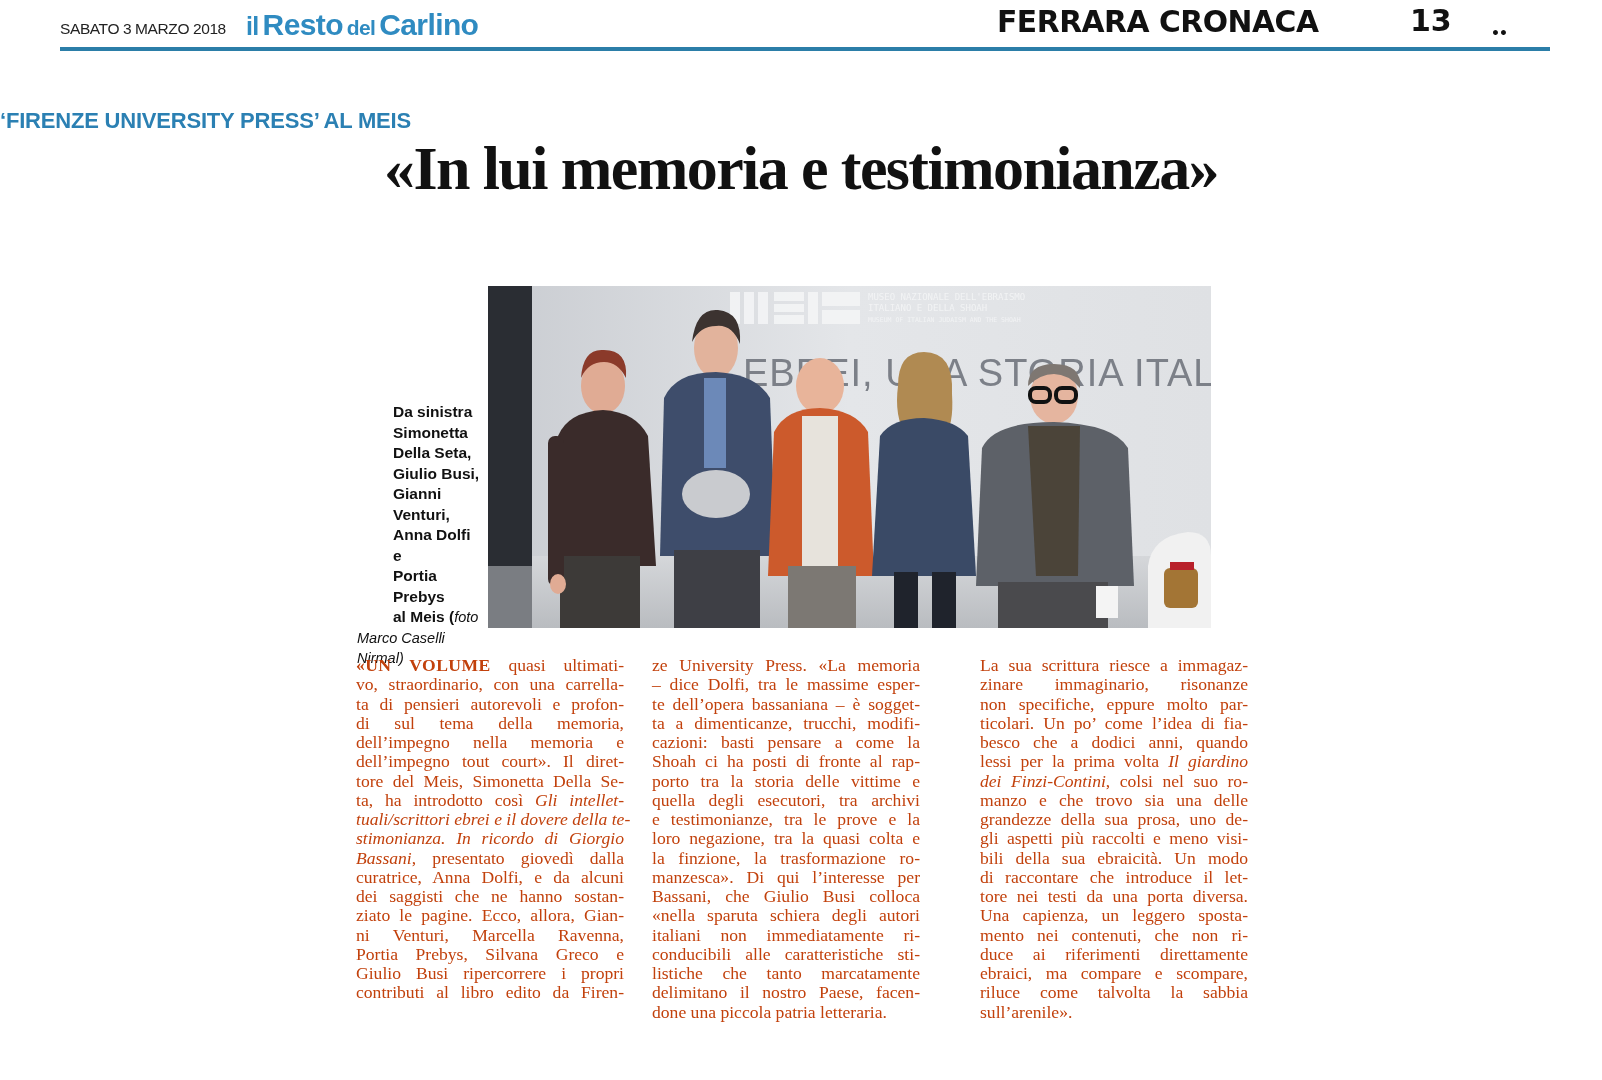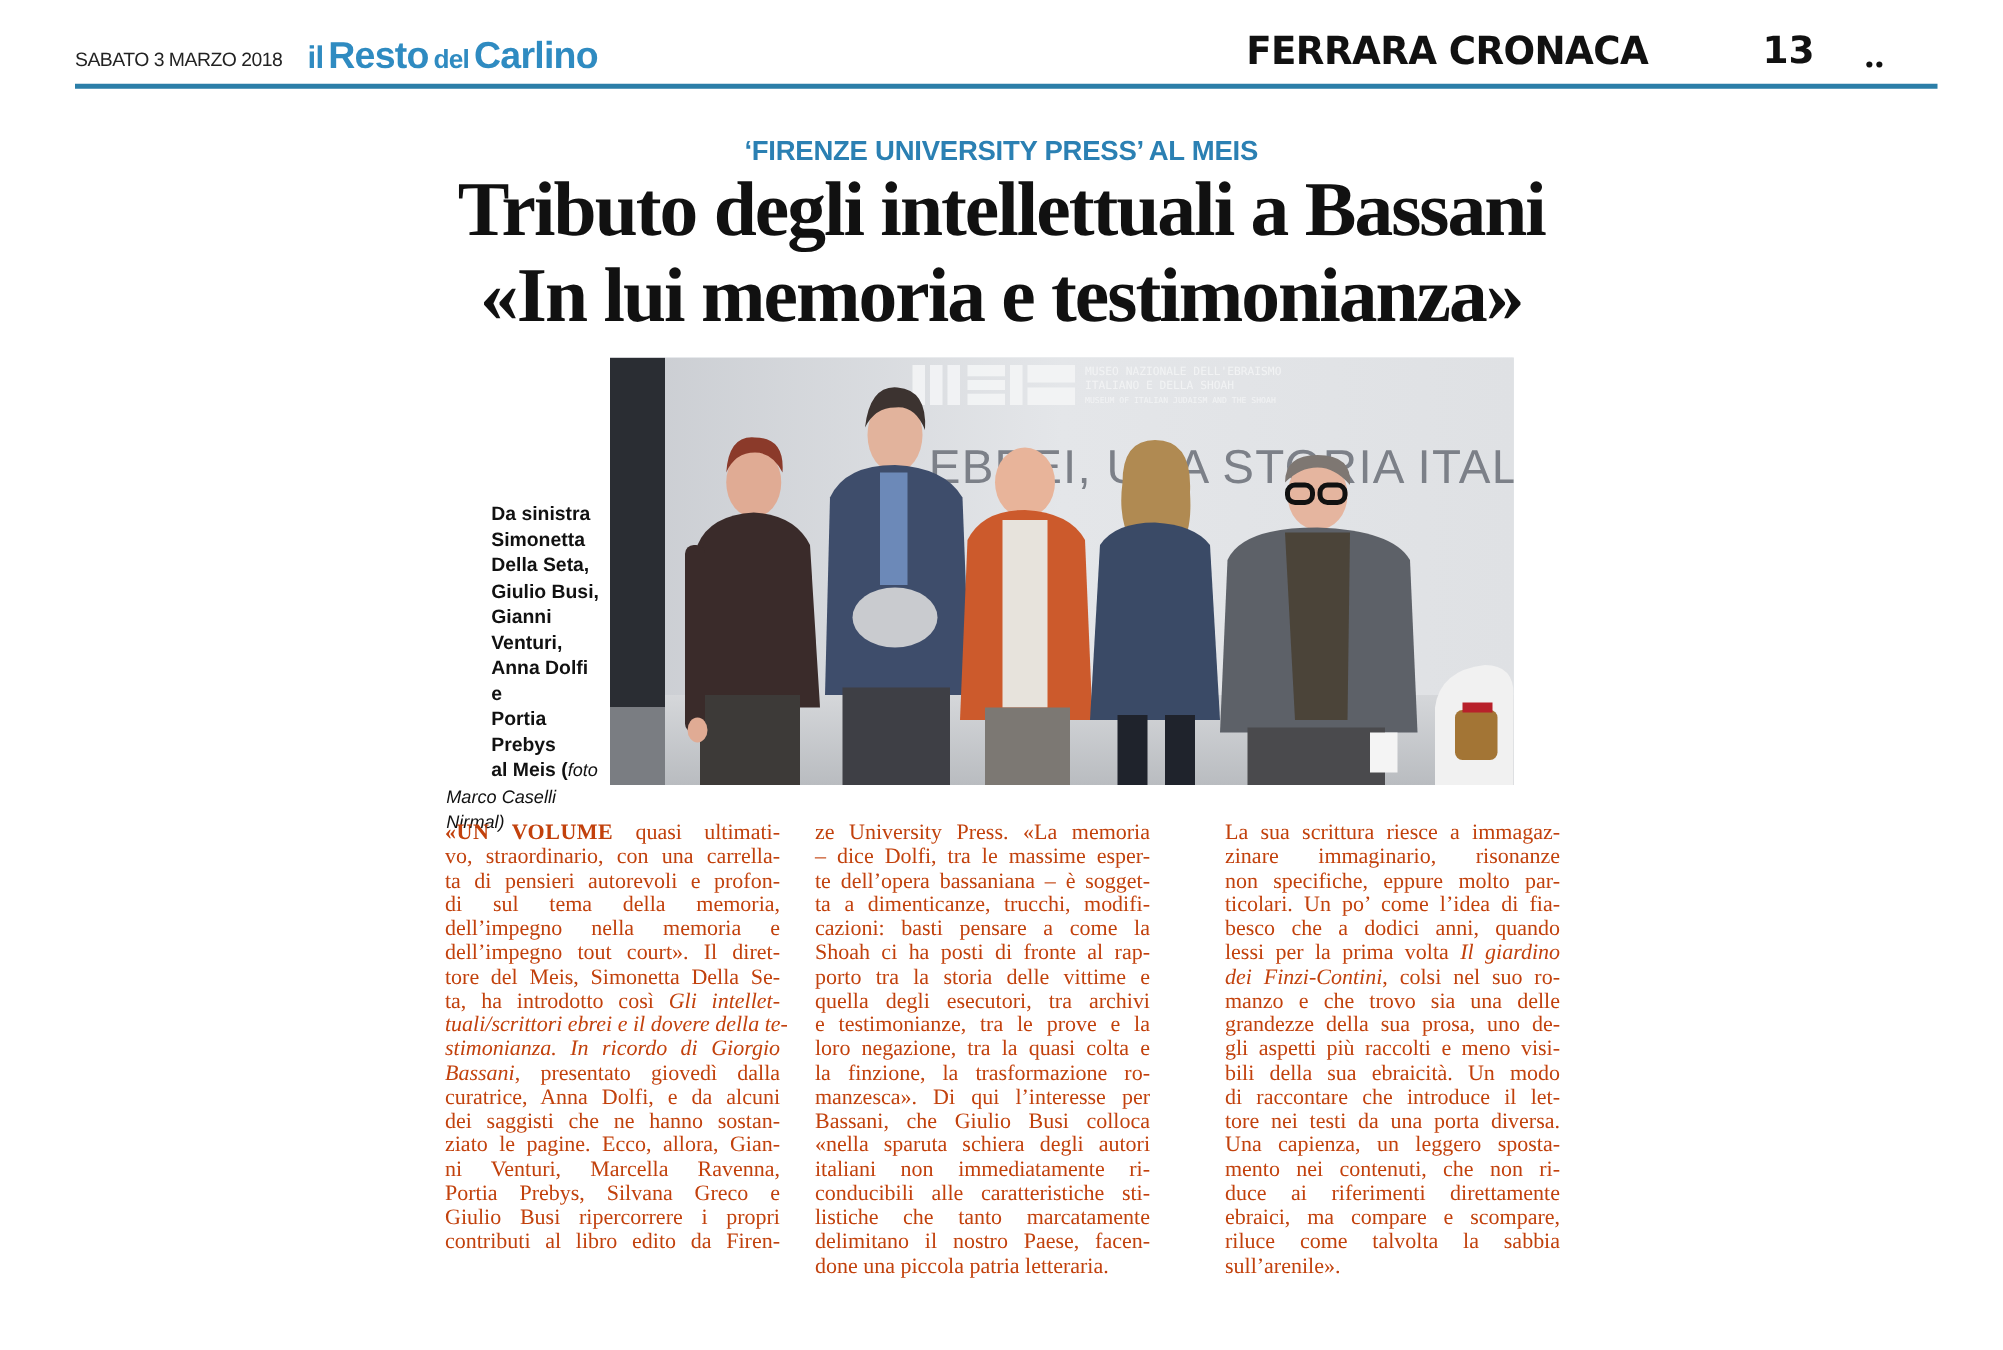--- a/index.html
+++ b/index.html
@@ -1,33 +1,33 @@
 <!DOCTYPE html>
 <html><head>
   <meta charset="utf-8">
   <style>
     * { box-sizing: border-box; margin: 0; padding: 0; }
     html, body { width: 1602px; height: 1080px; background: #ffffff; overflow: hidden; }
     body { position: relative; font-family: "Liberation Serif", serif; color: #1a1a1a; }
 
     
-    .masthead { position: absolute; left: 60px; top: 0; width: 1490px; height: 54px; margin-top: 20px; }
+    .masthead { position: absolute; left: 60px; top: 0; width: 1490px; height: 54px; }
     .date { position: absolute; left: 0; top: 20px; font-family: "Liberation Sans", sans-serif; font-size: 15.5px; color: #222; letter-spacing: -0.4px; }
     .brand { position: absolute; left: 186px; top: 8px; font-family: "Liberation Sans", sans-serif; font-weight: bold; color: #2f8bc1; white-space: nowrap; letter-spacing: -0.6px; }
     .brand .il { font-size: 25px; text-align: right; }
     .brand .resto { font-size: 30px; }
     .brand .del { font-size: 21px; }
     .brand .carlino { font-size: 30px; }
     .section { position: absolute; left: 937px; top: 3px; font-family: "DejaVu Sans", sans-serif; font-weight: bold; font-size: 31px; color: #111; letter-spacing: -0.5px; transform: scaleX(0.96); transform-origin: left top; }
     .pagenum { position: absolute; left: 1350px; top: 3px; font-family: "DejaVu Sans", sans-serif; font-weight: bold; font-size: 30px; color: #111; }
     .dots { position: absolute; left: 1431px; top: 25px; font-family: "DejaVu Sans", sans-serif; font-weight: bold; font-size: 14px; color: #111; letter-spacing: -1px; }
     .rule { position: absolute; left: 0; top: 47px; width: 1490px; height: 4px; background: #2b7ea8; }
 
     
-    .kicker { position: absolute; left: 0; top: 108px; width: 1602px; text-align: center; font-family: "Liberation Sans", sans-serif; font-weight: bold; font-size: 22px; color: #2b80b3; letter-spacing: -0.2px; }
+    .kicker { position: absolute; left: 0; top: 108px; width: 1602px; font-family: "Liberation Sans", sans-serif; font-weight: bold; font-size: 22px; color: #2b80b3; letter-spacing: -0.2px; }
     .headline { position: absolute; left: 0; top: 134px; width: 1602px; text-align: center; font-family: "Liberation Serif", serif; font-size: 62px; line-height: 69px; color: #111; letter-spacing: -1.6px; }
 
     
     .caption { position: absolute; left: 357px; top: 402px; width: 125px; font-family: "Liberation Sans", sans-serif; font-size: 15.5px; line-height: 20.5px; color: #111; }
     .caption .b { font-weight: bold; margin-left: 36px; }
     .caption .i { font-style: italic; font-size: 14.5px; }
 
     
     .photo { position: absolute; left: 488px; top: 286px; width: 723px; height: 342px; overflow: hidden; background: #d8dbdf; }
     .photo svg { display: block; }
@@ -54,21 +54,20 @@
     <span class="carlino">Carlino</span>
   </span>
   <span class="section">FERRARA CRONACA</span>
   <span class="pagenum">13</span>
   <span class="dots">••</span>
   <div class="rule"></div>
 </header>
 
 <div class="kicker">‘FIRENZE UNIVERSITY PRESS’ AL MEIS</div>
 <h1 class="headline">
-  <span style="display:block">Tributo degli intellettuali a Bassani</span>
   <span style="display:block">«In lui memoria e testimonianza»</span>
 </h1>
 
 <div class="caption">
   <span class="b" style="display:block">Da sinistra</span>
   <span class="b" style="display:block">Simonetta</span>
   <span class="b" style="display:block">Della Seta,</span>
   <span class="b" style="display:block">Giulio Busi,</span>
   <span class="b" style="display:block">Gianni</span>
   <span class="b" style="display:block">Venturi,</span>

